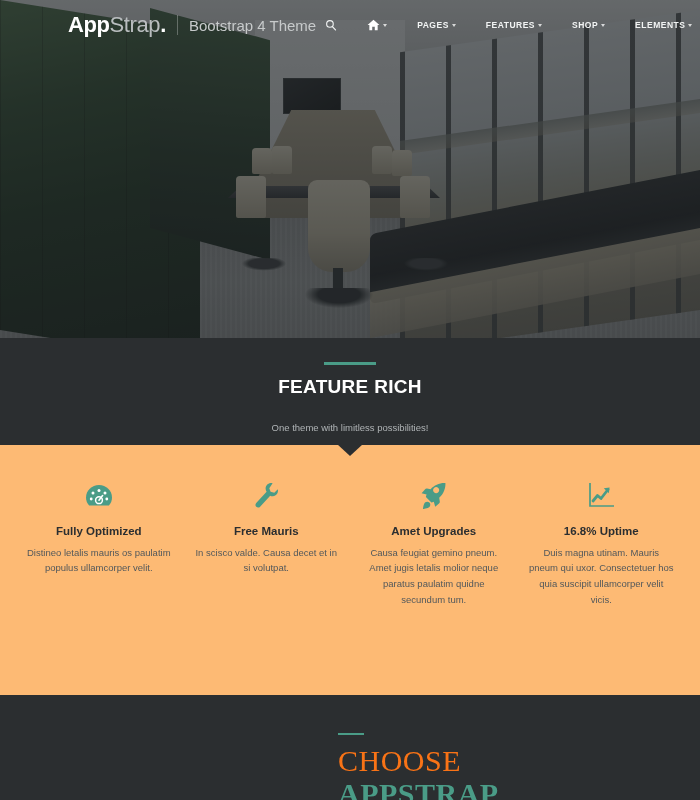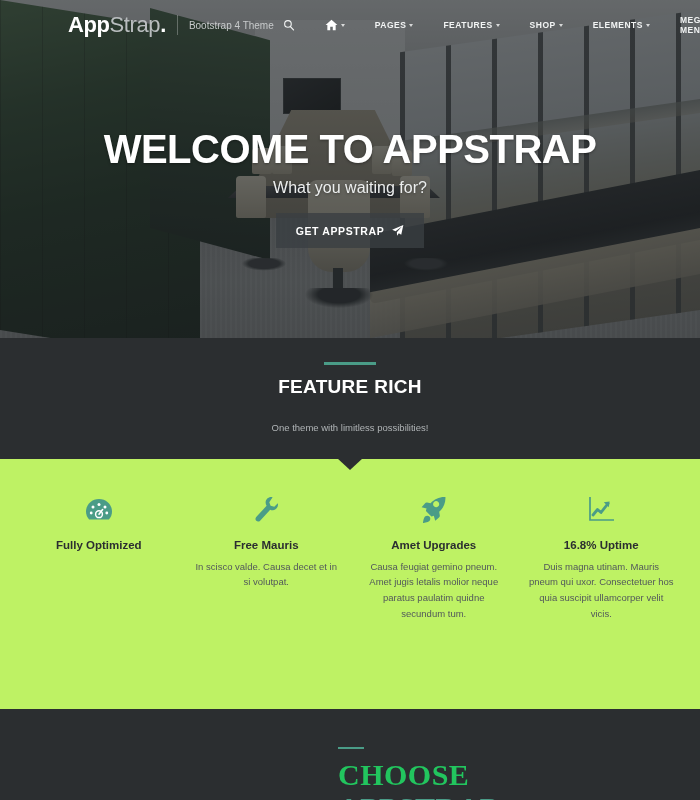--- a/index.html
+++ b/index.html
@@ -135,21 +135,21 @@
   }
   .brand { display: flex; align-items: center; white-space: nowrap; }
   .brand-name { font-size: 22px; letter-spacing: -0.4px; }
   .brand-app { color: #ffffff; font-weight: 700; }
   .brand-strap { color: #b9bdbf; font-weight: 400; }
   .brand-dot { color: #ffffff; font-weight: 700; }
   .brand-divider {
     width: 1px; height: 20px; background: rgba(255,255,255,0.28);
     margin: 0 11px 0 11px;
   }
-  .brand-tagline { color: #c7cacb; font-size: 10px; }
+  .brand-tagline { color: #c7cacb; font-size: 15px; }
 
   .nav-right {
     margin-left: auto; display: flex; align-items: center; gap: 12px;
   }
   .nav-link {
     color: #f2f4f4; font-size: 8.5px; font-weight: 700; letter-spacing: .5px;
     padding: 6px 9px; display: flex; align-items: center; gap: 3px;
     text-transform: uppercase; cursor: pointer;
   }
   .caret {
@@ -183,21 +183,21 @@
     color: #ffffff;
     font-size: 10.5px; font-weight: 700; letter-spacing: .6px;
     padding: 11px 20px; border: none; cursor: pointer;
     text-transform: uppercase;
   }
 
   
   .band {
     position: relative;
     background: #2b2e30;
-    padding: 24px 0 26px;
+    padding: 24px 0 12px;
     text-align: center;
   }
   .band-rule {
     width: 52px; height: 2.5px; background: #4a9c87;
     margin: 0 auto 11px;
   }
   .band-title {
     color: #ffffff; font-size: 19px; font-weight: 700; letter-spacing: .3px;
   }
   .band-sub {
@@ -206,21 +206,21 @@
   .band-notch {
     position: absolute; left: 50%; bottom: -11px; transform: translateX(-50%);
     width: 0; height: 0;
     border-left: 13px solid transparent;
     border-right: 13px solid transparent;
     border-top: 12px solid #2b2e30;
   }
 
   
   .features {
-    background: #bef264;
+    background: #fdba74;
     padding: 34px 18px 0;
     display: flex;
     justify-content: space-between;
     align-items: flex-start;
     gap: 6px;
     height: 250px;
   }
   .feature {
     width: 25%;
     text-align: center;
@@ -242,22 +242,22 @@
     position: relative;
     background: #2b2e30;
     height: 212px;
     padding: 38px 0 0 338px;
     overflow: hidden;
   }
   .choose-rule {
     width: 26px; height: 2.5px; background: #4a9c87; margin-bottom: 10px;
   }
   .choose-h1 {
-    color: #22c55e; font-family: "Liberation Serif", serif;
-    font-size: 30px; font-weight: 700; letter-spacing: .5px; line-height: 1.08;
+    color: #f97316; font-family: "Liberation Serif", serif;
+    font-size: 30px; font-weight: 400; letter-spacing: .5px; line-height: 1.08;
   }
   .choose-h2 {
     color: #4a9c87; font-family: "Liberation Serif", serif;
     font-size: 30px; font-weight: 700; letter-spacing: .5px; line-height: 1.12;
     margin-bottom: 19px;
   }
 </style>
 </head>
 <body>
 
@@ -336,30 +336,20 @@
           <i class="caret"></i>
         </div>
         <div class="nav-link">
           <span>MEGA MENU</span>
           <i class="caret"></i>
         </div>
 
       </div>
     </nav>
 
-    <div class="hero-content">
-      <h1 class="hero-title">WELCOME TO APPSTRAP</h1>
-      <p class="hero-sub">What you waiting for?</p>
-      <button class="hero-btn">
-        <span>GET APPSTRAP</span>
-        <svg width="13" height="13" viewBox="0 0 16 16">
-          <path d="M15.2 1.2 L1.4 7.1 L5.6 8.9 L13.4 3.2 L7.2 10.0 L7.5 14.6 L9.6 11.4 L12.6 13.1 Z" fill="#ffffff"></path>
-        </svg>
-      </button>
-    </div>
 
   </section>
 
   <section class="band">
     <div class="band-rule"></div>
     <h2 class="band-title">FEATURE RICH</h2>
     <p class="band-sub">One theme with limitless possibilities!</p>
     <div class="band-notch"></div>
   </section>
 
@@ -372,20 +362,21 @@
           <circle cx="8" cy="10" r="1.5" fill="#ffffff"></circle>
           <circle cx="14" cy="7.4" r="1.5" fill="#ffffff"></circle>
           <circle cx="20" cy="10" r="1.5" fill="#ffffff"></circle>
           <circle cx="6.2" cy="16" r="1.4" fill="#ffffff"></circle>
           <circle cx="21.8" cy="16" r="1.4" fill="#ffffff"></circle>
           <circle cx="14" cy="17.2" r="3.4" fill="none" stroke="#ffffff" stroke-width="1.5"></circle>
           <line x1="14" y1="17.2" x2="17.6" y2="12.6" stroke="#ffffff" stroke-width="1.6" stroke-linecap="round"></line>
         </svg>
       </div>
       <div class="feature-title">Fully Optimized</div>
+      <div class="feature-text">Distineo letalis mauris os paulatim populus ullamcorper velit.</div>
     </div>
 
     <div class="feature">
       <div class="feature-icon">
         <svg width="26" height="28" viewBox="0 0 26 28">
           <path d="M19.6 1.2 C16.0 0.3 12.6 2.9 12.6 6.6 C12.6 7.8 13.0 8.9 13.6 9.8 L3.2 21.0 C2.2 22.1 2.2 23.8 3.3 24.8 C4.4 25.9 6.1 25.8 7.1 24.7 L17.2 13.7 C18.0 14.1 18.9 14.3 19.9 14.2 C23.3 13.9 25.7 10.6 24.8 7.2 L21.3 10.7 L17.6 9.8 L16.3 6.2 Z" fill="#4a9c87"></path>
         </svg>
       </div>
       <div class="feature-title">Free Mauris</div>
       <div class="feature-text">In scisco valde. Causa decet et in si volutpat.</div>

